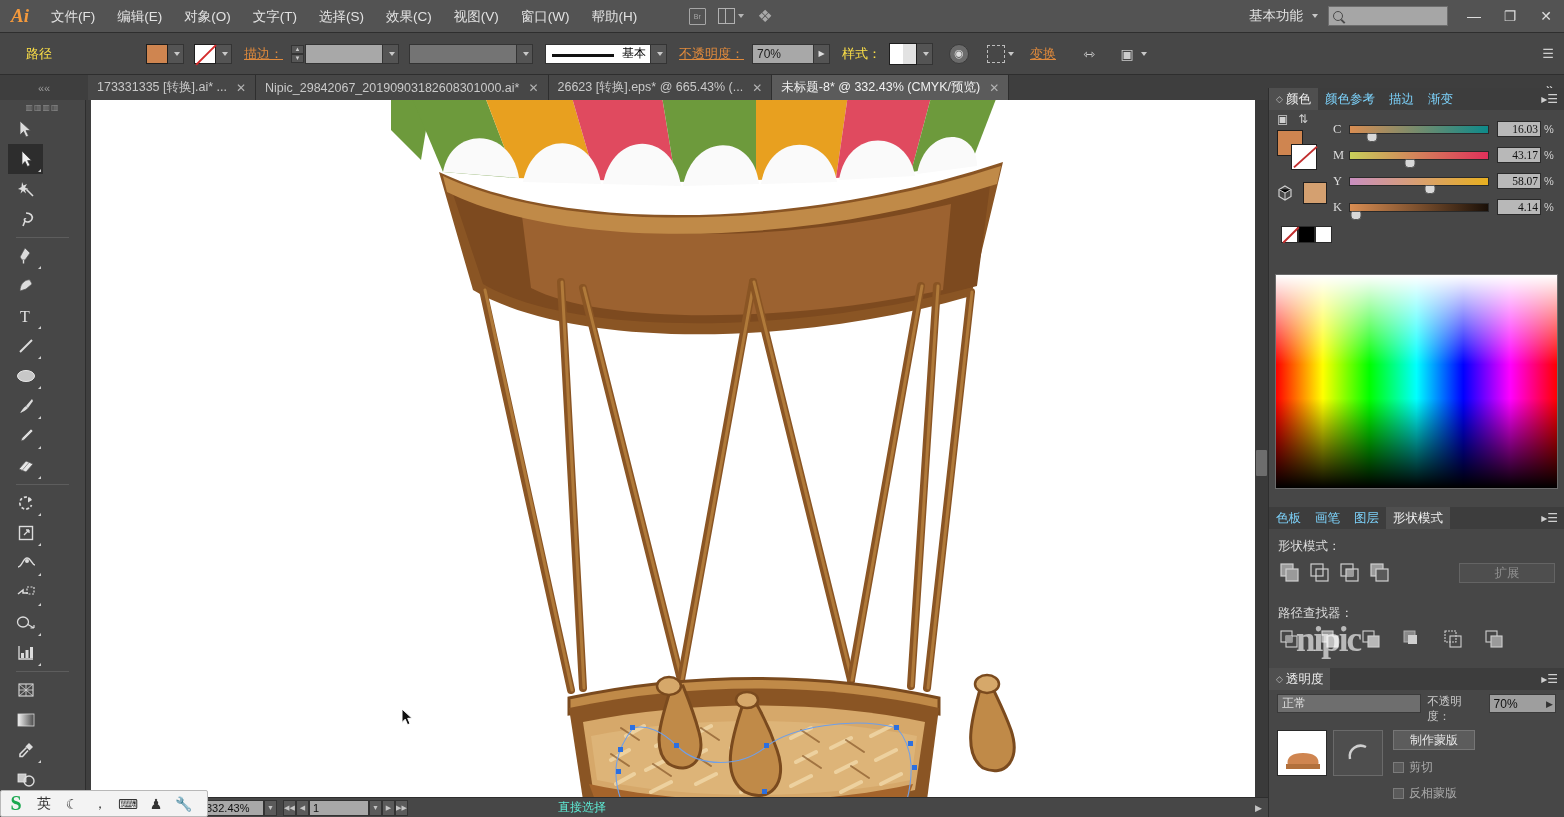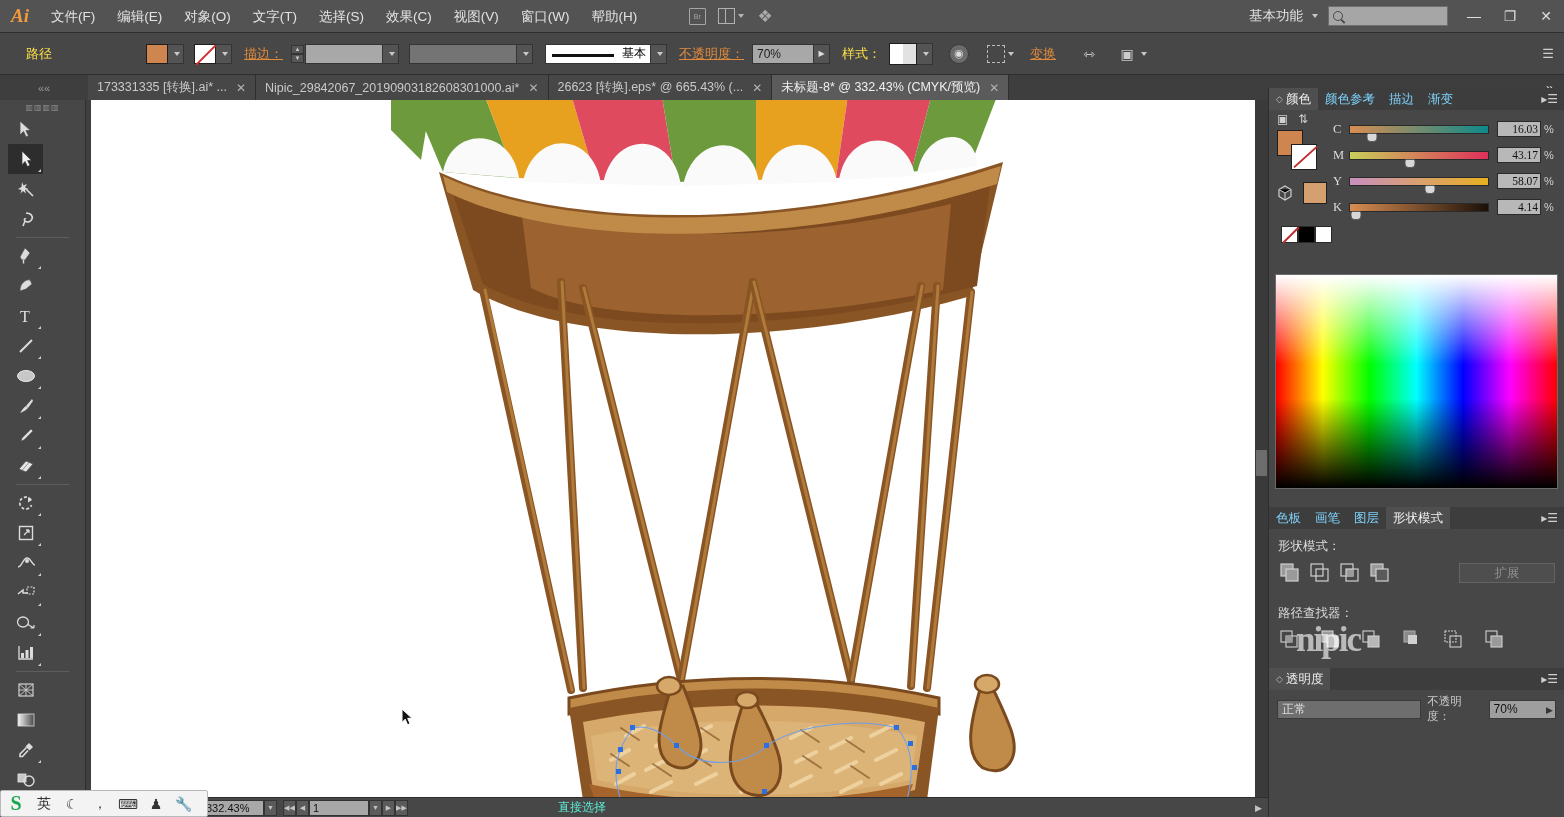--- a/index.html
+++ b/index.html
@@ -187,21 +187,21 @@
   .pf-row { display:flex; align-items:flex-end; gap:8px; margin-bottom:22px;}
   .pf-btn { width:22px;height:22px; position:relative; }
   .expand-btn {
     margin-left:auto; width:96px;height:20px;background:#4e4e4e;border:1px solid #646464;
     color:#8e8e8e;font-size:12.5px;display:flex;align-items:center;justify-content:center;
   }
   .pf-row2 { display:flex; align-items:center; gap:19px; margin-top:4px;}
 
   
   .tp-body { padding: 4px 8px 8px 8px; position:relative; }
-  .tp-row { display:flex; align-items:center; gap:6px; margin-bottom:6px;}
+  .tp-row { display:flex; align-items:flex-start; gap:6px; margin-bottom:6px;}
   .blend-sel { width:150px;height:19px;background:#6e6e6e;border:1px solid #3a3a3a;color:#ddd;font-size:12px;
                display:flex;align-items:center;padding-left:4px;}
   .opacity-sel { width:70px;height:19px;background:#9e9e9e;border:1px solid #3a3a3a;color:#111;font-size:12px;
                  display:flex;align-items:center;padding-left:4px;position:relative;}
   .opacity-sel .arr{position:absolute;right:2px;top:4px;font-size:9px;color:#333;}
   .thumb-box { width:50px;height:46px;background:#fff;border:1px solid #2a2a2a; overflow:hidden; position:relative;}
   .mask-box { width:50px;height:46px;background:#4e4e4e;border:1px solid #6a6a6a; display:flex;align-items:center;justify-content:center;}
   .mask-btn { width:82px;height:20px;background:#5c5c5c;border:1px solid #767676;color:#e6e6e6;font-size:12px;
               display:flex;align-items:center;justify-content:center;}
   .chk-row { display:flex;align-items:center;gap:5px;font-size:12px;color:#a9a9a9;margin-top:5px;}
@@ -835,20 +835,44 @@
       </div>
       <div class="tp-body">
         <div class="tp-row">
           <span class="blend-sel">正常</span>
           <span style="font-size:11.5px;color:#c9c9c9">不透明度：</span>
           <span class="opacity-sel">
             <span>70%</span>
             <span class="arr">▶</span>
           </span>
         </div>
+        <div class="tp-row" style="align-items:flex-start">
+          <span class="thumb-box">
+            <svg width="50" height="46" viewBox="0 0 50 46">
+                <path d="M10 34 C8 28 12 22 25 22 C38 22 42 28 40 34 Z" fill="#cf8550"></path>
+                <rect x="8" y="33" width="34" height="5" fill="#b2703c"></rect>
+              </svg>
+          </span>
+          <span class="mask-box">
+            <svg width="28" height="28" viewBox="0 0 28 28">
+                <path d="M6 20 C4 10 14 4 22 8" fill="none" stroke="#cfcfcf" stroke-width="2.5"></path>
+              </svg>
+          </span>
+          <span style="display:flex;flex-direction:column;gap:4px;margin-left:4px">
+            <span class="mask-btn">制作蒙版</span>
+            <span class="chk-row">
+              <span class="chk"></span>
+              <span>剪切</span>
+            </span>
+            <span class="chk-row">
+              <span class="chk"></span>
+              <span>反相蒙版</span>
+            </span>
+          </span>
+        </div>
       </div>
     </div>
   </div>
 
   <div class="watermark" style="left:1296px; top:620px; font-size:35px; opacity:.8; letter-spacing:-2px;">nipic</div>
 
   <div class="statusbar">
     <div style="width:200px"></div>
     <div class="sb-zoom">332.43%</div>
     <div class="sb-arrowbtn">▼</div>

